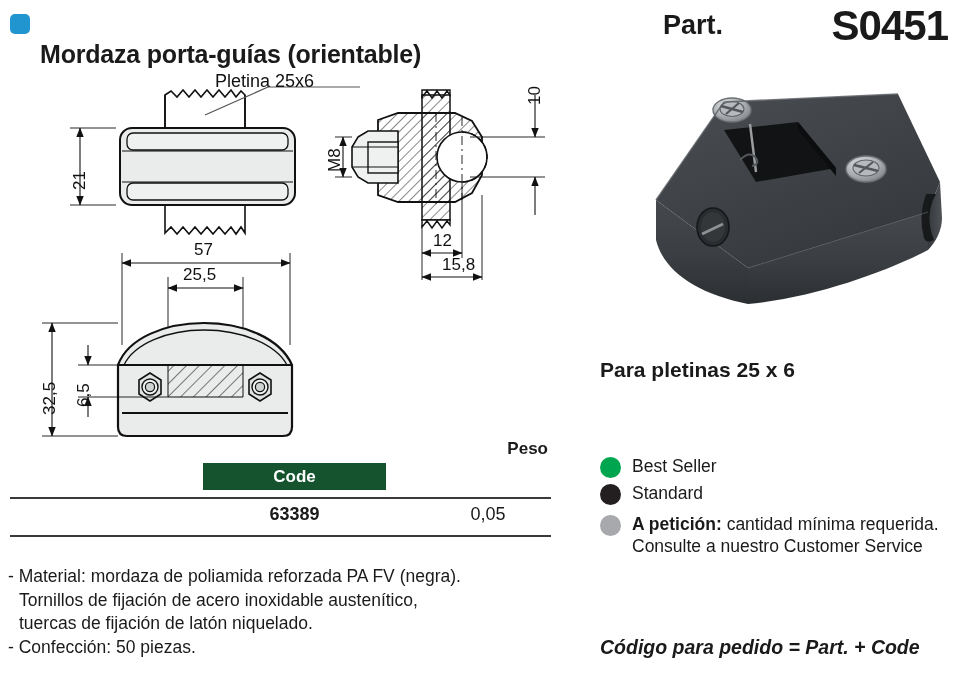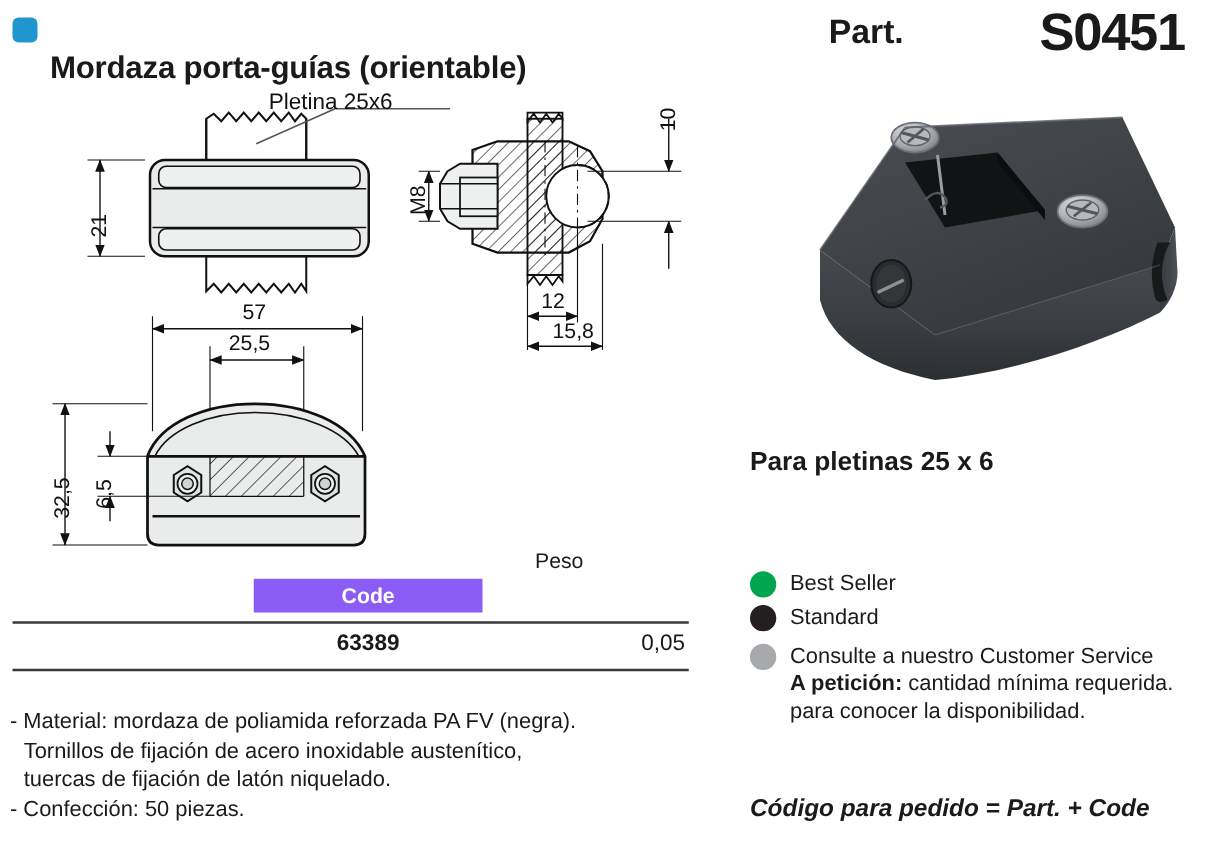--- a/index.html
+++ b/index.html
@@ -20,26 +20,26 @@
 
   svg.draw{position:absolute;left:0;top:0;}
 
   
   #photo{left:628px;top:72px;width:338px;height:250px;}
 
   #for-plates{left:600px;top:358px;font-size:21px;font-weight:bold;}
 
   
   #table-area{left:8px;top:437px;width:545px;}
-  #peso-head{position:absolute;left:420px;top:0px;width:120px;text-align:left;font-size:17px;line-height:23px;}
+  #peso-head{position:absolute;left:420px;top:0px;width:120px;text-align:right;font-size:17px;line-height:23px;font-weight:bold;}
   #code-head{position:absolute;left:195px;top:26px;width:183px;height:27px;background:#2095cf;
              color:#fff;font-size:17px;font-weight:bold;text-align:center;line-height:27px;}
   #rule-top{position:absolute;left:2px;top:60px;width:541px;height:2px;background:#3a3a3a;}
   #row-code{position:absolute;left:195px;top:67px;width:183px;text-align:center;font-size:18px;font-weight:bold;}
-  #row-peso{position:absolute;left:420px;top:67px;width:120px;text-align:right;font-size:18px;}
+  #row-peso{position:absolute;left:420px;top:67px;width:120px;text-align:center;font-size:18px;}
   #rule-bot{position:absolute;left:2px;top:98px;width:541px;height:2px;background:#3a3a3a;}
 
   
   #notes{left:8px;top:565px;width:545px;font-size:17.5px;line-height:23.5px;}
   #notes div{white-space:nowrap;}
   .indent{padding-left:11px;}
 
   
   #legend{left:600px;top:455px;width:370px;}
   .leg-row{position:relative;margin-bottom:5px;}
@@ -240,21 +240,21 @@
     <path d="M120,196 L300,140" stroke="#4e5257" stroke-width="1.4" fill="none" opacity=".6"></path>
   </svg>
 </div>
 
 <div class="abs" id="for-plates">Para pletinas 25 x 6</div>
 
 <div class="abs" id="table-area">
   <div id="peso-head">
     <div>Peso</div>
   </div>
-  <div id="code-head" style="background: #8b5cf6;">Code</div>
+  <div id="code-head" style="background: #14532d;">Code</div>
   <div id="rule-top"></div>
   <div id="row-code">63389</div>
   <div id="row-peso">0,05</div>
   <div id="rule-bot"></div>
 </div>
 
 <div class="abs" id="notes">
   <div>- Material: mordaza de poliamida reforzada PA FV (negra).</div>
   <div class="indent">Tornillos de fijación de acero inoxidable austenítico,</div>
   <div class="indent">tuercas de fijación de latón niquelado.</div>
@@ -265,21 +265,20 @@
   <div class="leg-row">
     <span class="dot" id="dot0" style="background: rgb(0, 166, 79);"></span>
     <span class="leg-txt">Best Seller</span>
   </div>
   <div class="leg-row">
     <span class="dot" id="dot1" style="background: rgb(35, 31, 32);"></span>
     <span class="leg-txt">Standard</span>
   </div>
   <div class="leg-row" id="leg-3">
     <span class="dot" id="dot2" style="background: rgb(167, 169, 172);"></span>
-    <span class="leg-txt">Consulte a nuestro Customer Service</span>
     <span class="leg-txt">
       <b>A petición:</b><span> cantidad mínima requerida.</span>
     </span>
-    <span class="leg-txt">para conocer la disponibilidad.</span>
+    <span class="leg-txt">Consulte a nuestro Customer Service</span>
   </div>
 </div>
 
 <div class="abs" id="order-code">Código para pedido = Part. + Code</div>
 
 </body></html>

